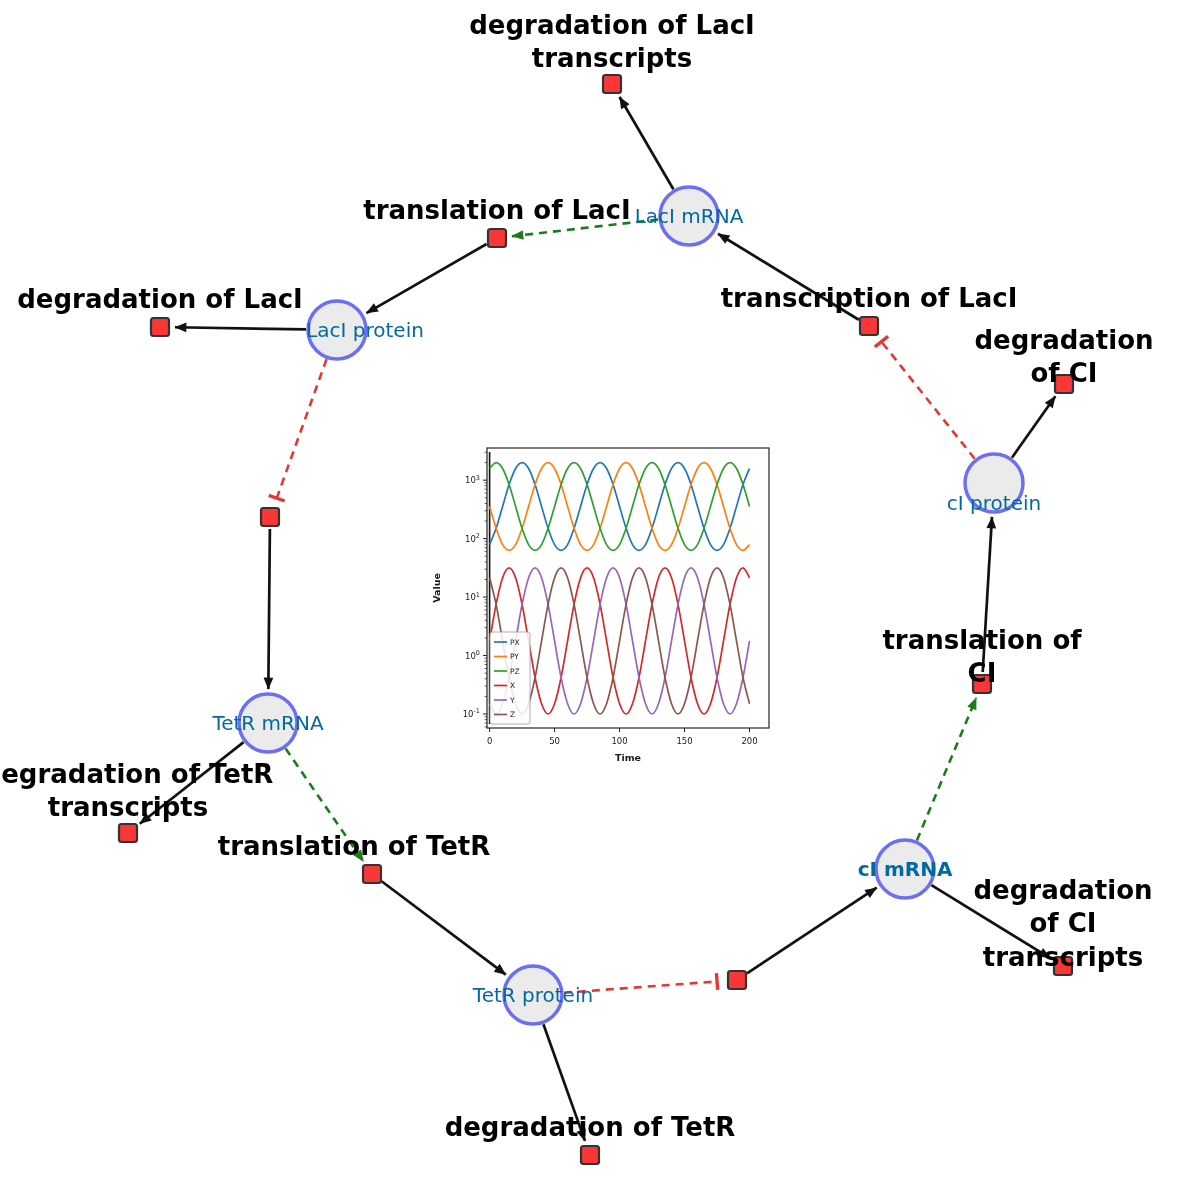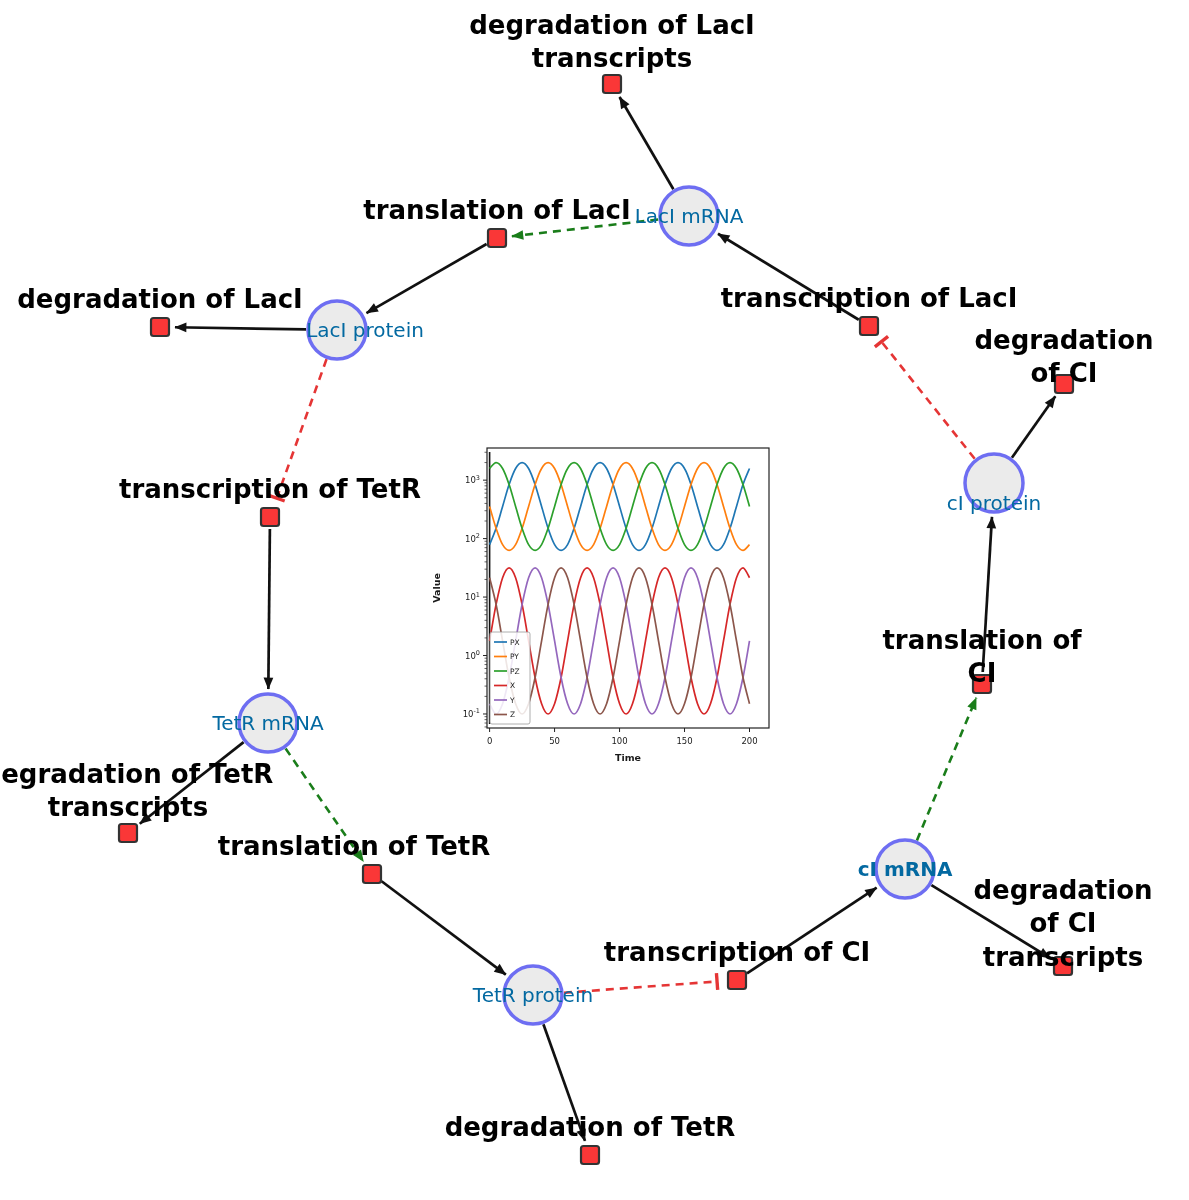--- a/index.html
+++ b/index.html
@@ -76,28 +76,26 @@
       <div class="species-label" style="left: 994px; top: 483px; margin-top: 20px;">cI protein</div>
       <div class="species-label" style="left: 268px; top: 723px;">TetR mRNA</div>
       <div class="species-label" style="left: 905px; top: 869px; font-weight: bold;">cI mRNA</div>
       <div class="species-label" style="left: 533px; top: 995px;">TetR protein</div>
       <div class="reaction-label" style="left: 612px; top: 42px;">degradation of LacI
 transcripts</div>
       <div class="reaction-label" style="left: 497px; top: 211px;">translation of LacI</div>
       <div class="reaction-label" style="left: 869px; top: 299px;">transcription of LacI</div>
       <div class="reaction-label" style="left: 160px; top: 300px;">degradation of LacI</div>
       <div class="reaction-label" style="left: 1064px; top: 357px;">degradation of CI</div>
-      <div class="reaction-label" style="left: 270px; top: 490px;">transcription of TetR</div>
       <div class="reaction-label" style="left: 982px; top: 657px;">translation of CI</div>
       <div class="reaction-label" style="left: 128px; top: 791px;">degradation of TetR
 transcripts</div>
       <div class="reaction-label" style="left: 354px; top: 847px;">translation of TetR</div>
       <div class="reaction-label" style="left: 1063px; top: 924px;">degradation of CI
 transcripts</div>
-      <div class="reaction-label" style="left: 737px; top: 953px;">transcription of CI</div>
       <div class="reaction-label" style="left: 590px; top: 1128px;">degradation of TetR</div>
     </div>
   <svg id="inset-chart" width="360" height="350">
       <rect x="60" y="10" width="282" height="280" fill="#ffffff" stroke="#222" stroke-width="1.2"></rect>
       <g>
         <line x1="56" y1="275.9707724425887" x2="60" y2="275.9707724425887" stroke="#222" stroke-width="1"></line>
         <text x="53" y="278.9707724425887" text-anchor="end" class="tick-label"><tspan>10</tspan><tspan dy="-3.5" font-size="6.5">-1</tspan></text>
         <line x1="56" y1="217.51565762004174" x2="60" y2="217.51565762004174" stroke="#222" stroke-width="1"></line>
         <text x="53" y="220.51565762004174" text-anchor="end" class="tick-label"><tspan>10</tspan><tspan dy="-3.5" font-size="6.5">0</tspan></text>
         <line x1="56" y1="159.06054279749478" x2="60" y2="159.06054279749478" stroke="#222" stroke-width="1"></line>

